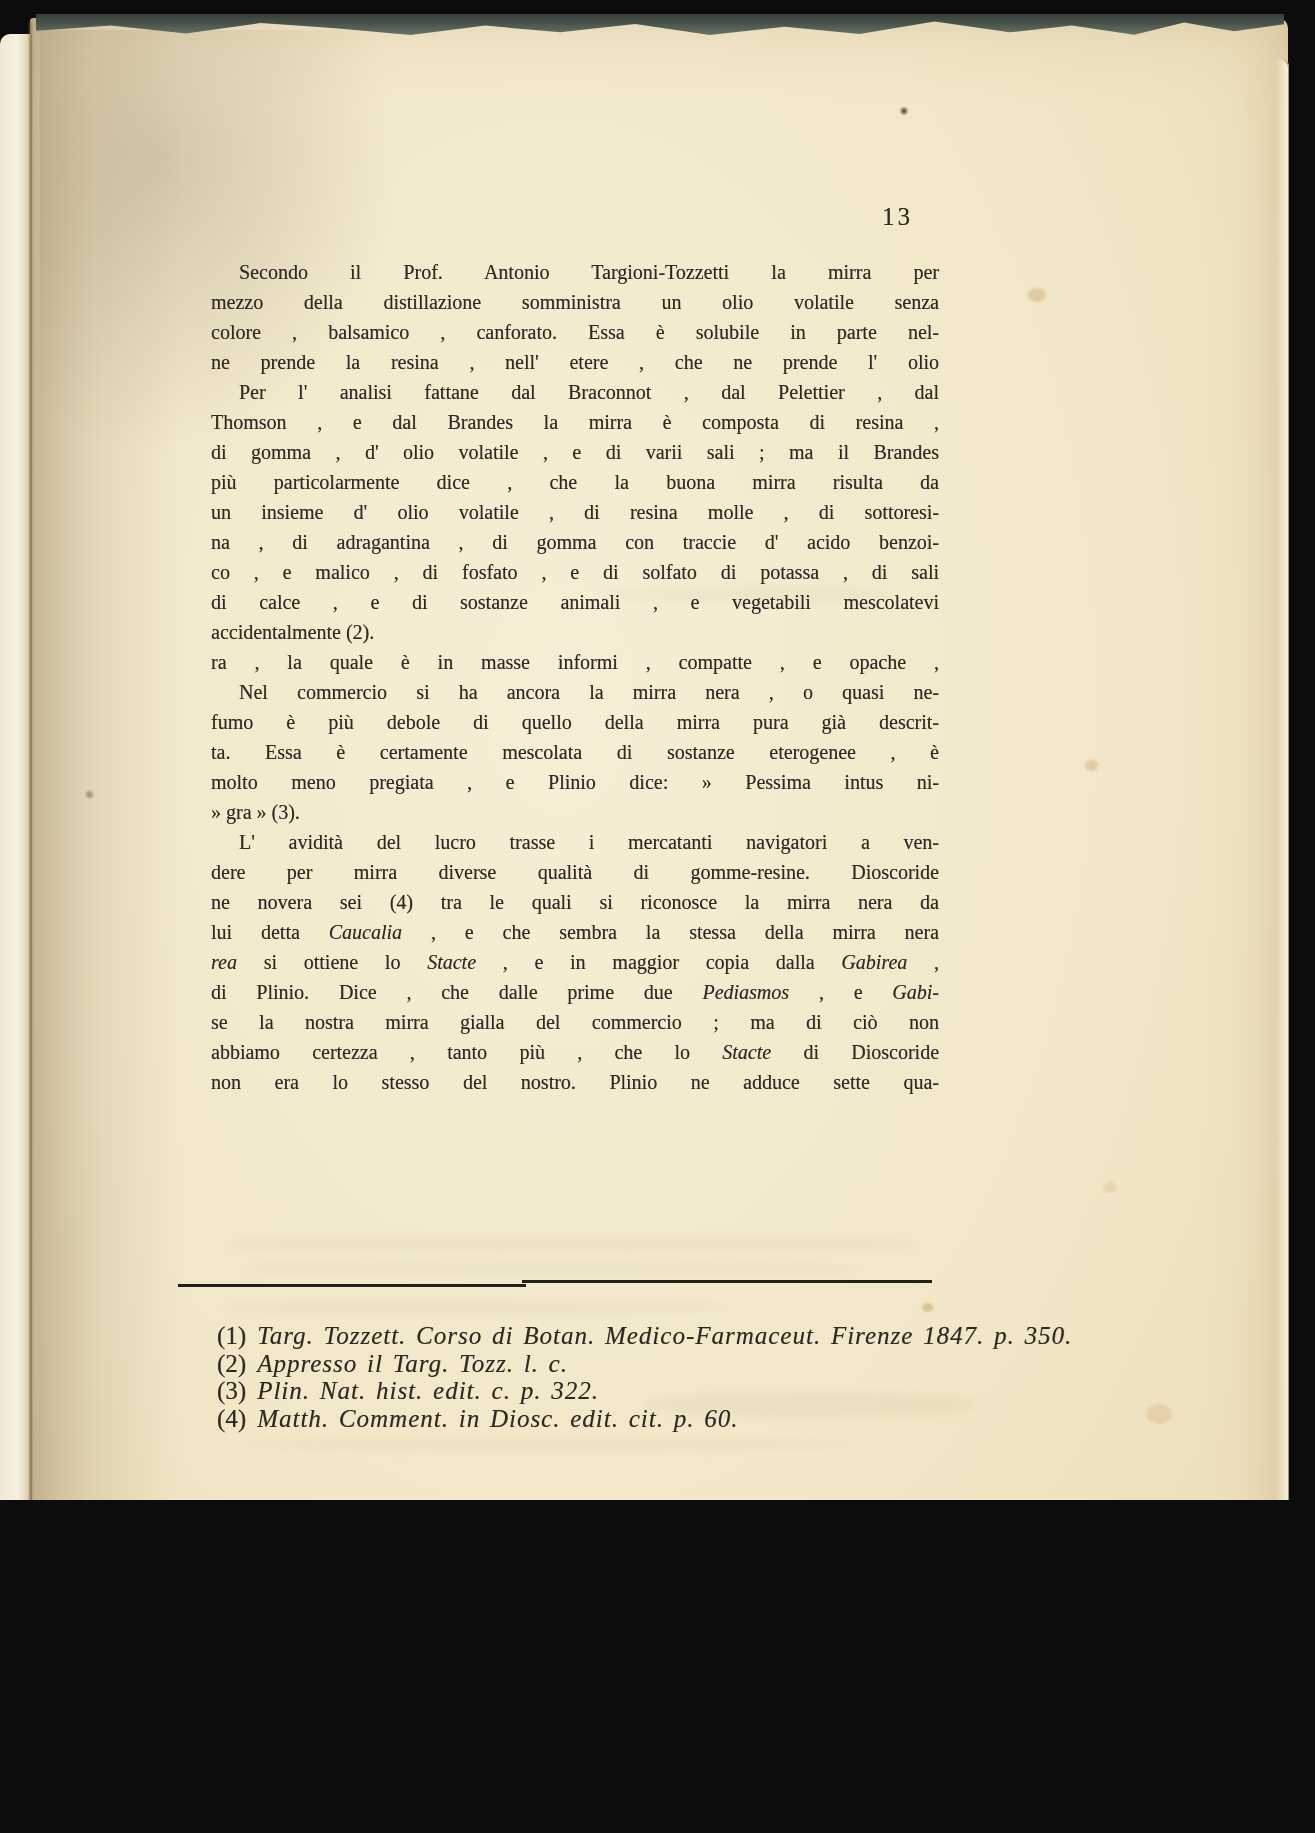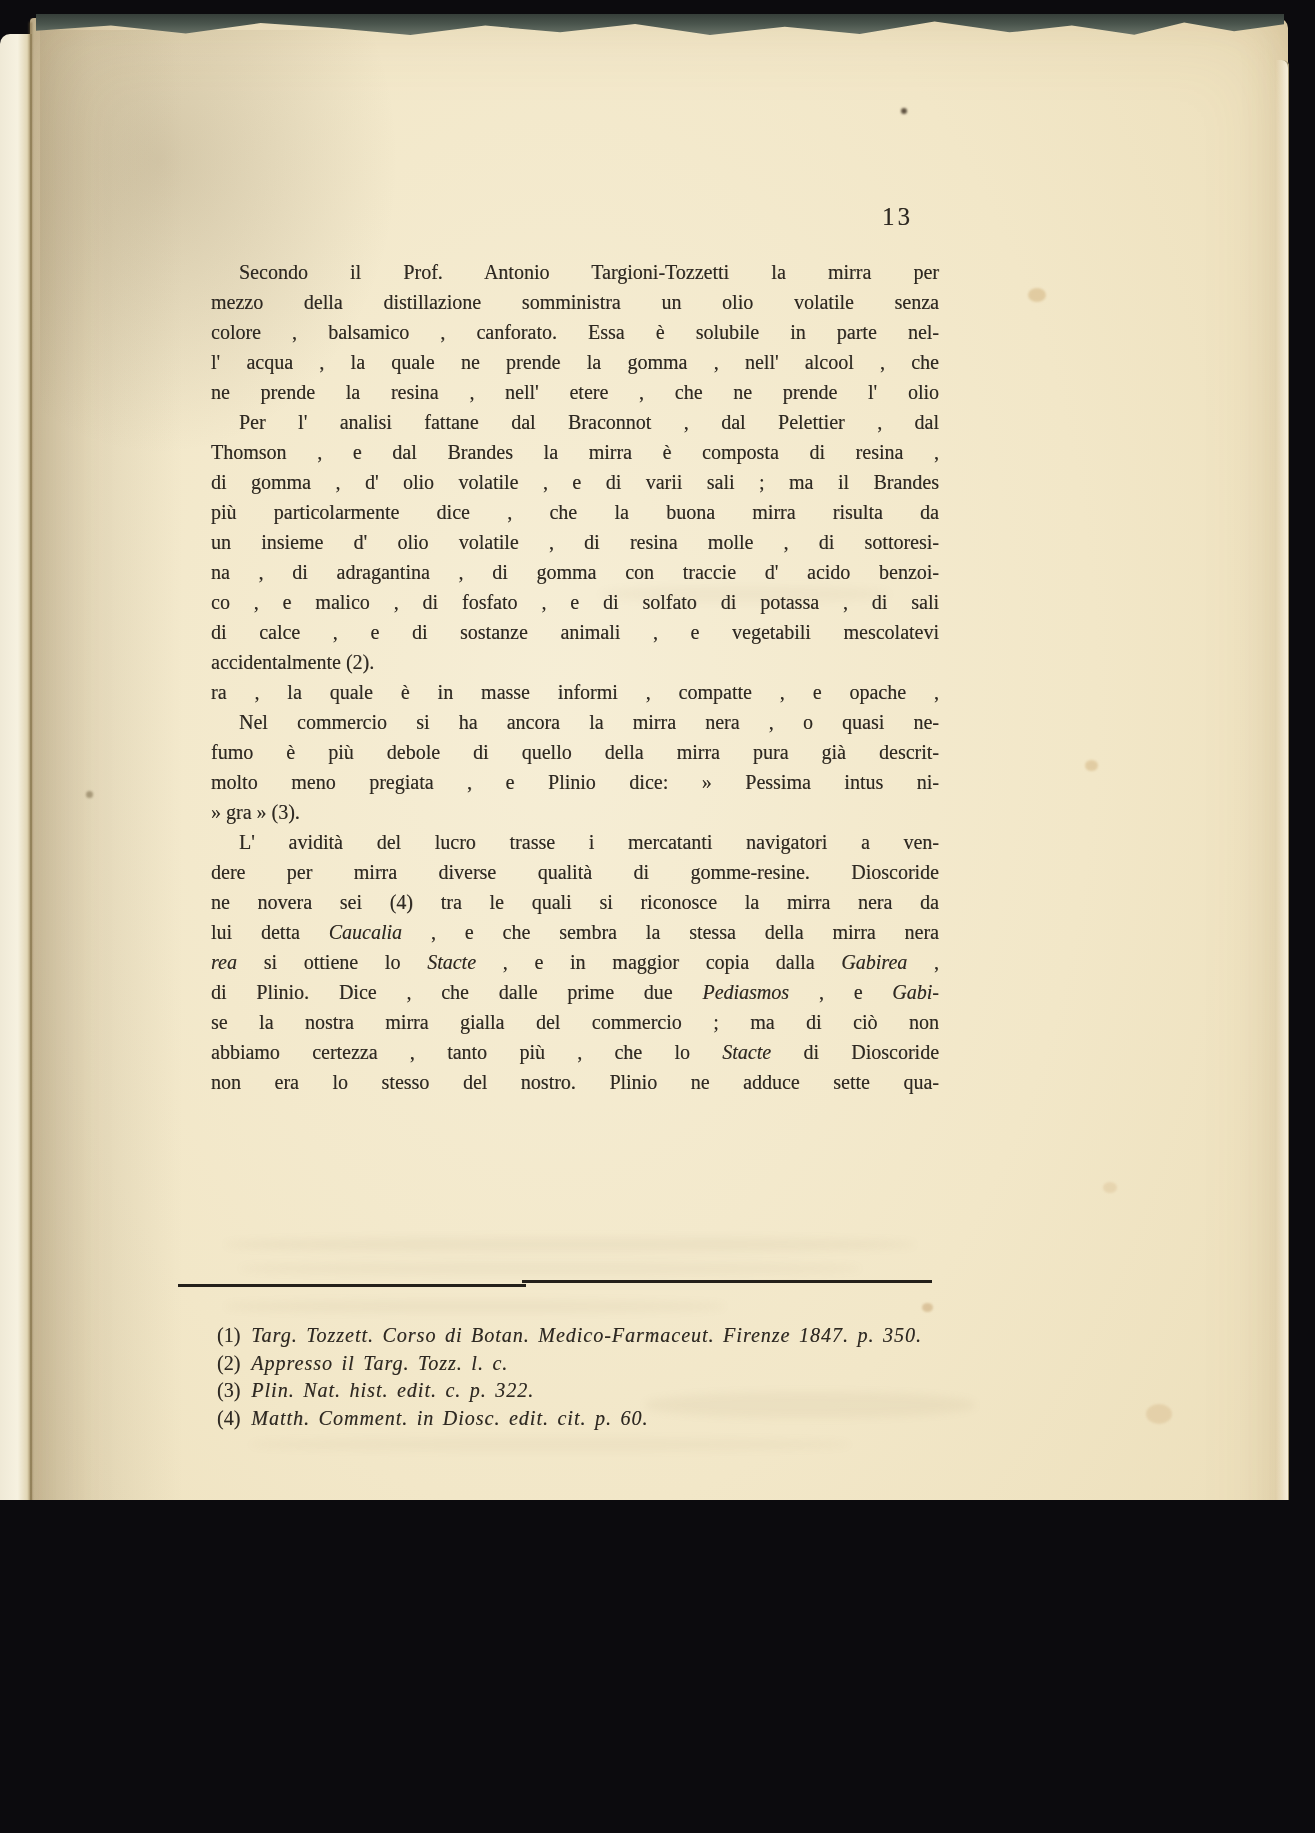--- a/index.html
+++ b/index.html
@@ -50,21 +50,21 @@
     color:#2e2922;text-shadow:.3px .3px .5px rgba(46,41,34,.45);}
   .line{text-align:justify;text-align-last:justify;}
   .line.first{text-indent:28px;}
   .line.end{text-align-last:left;}
   .line em{font-style:italic;}
 
   .sep{position:absolute;height:3px;background:#24201a;}
   .sep-left{left:178px;top:1284px;width:348px;}
   .sep-right{left:522px;top:1280px;width:410px;}
 
-  .footnotes{position:absolute;left:211px;top:1322px;width:740px;font-size:20px;line-height:27.5px;
+  .footnotes{position:absolute;left:211px;top:1322px;width:740px;font-size:25px;line-height:27.5px;
     color:#2e2922;text-shadow:.3px .3px .4px rgba(46,41,34,.45);}
   .fn{padding-left:6px;white-space:nowrap;}
   .fnmark{font-style:normal;margin-right:11px;}
   .fntext{font-style:italic;letter-spacing:1px;word-spacing:2.5px;}
 </style>
 </head>
 <body>
 
 <div class="canvas">
 
@@ -92,34 +92,34 @@
   <div class="spot" style="left:86px;top:791px;width:7px;height:7px;background:#6d5c3c;opacity:.5;"></div>
   <div class="spot" style="left:1103px;top:1182px;width:14px;height:11px;background:#d2b180;opacity:.30;"></div>
   <div class="spot" style="left:236px;top:1647px;width:13px;height:11px;background:#d2b180;opacity:.30;"></div>
   <div class="spot" style="left:436px;top:1741px;width:10px;height:8px;background:#cfae7c;opacity:.30;"></div>
 
   <div class="pageno">13</div>
   <div class="body-text">
       <div class="line first"><span>Secondo il Prof. Antonio Targioni-Tozzetti la mirra per</span></div>
       <div class="line"><span>mezzo della distillazione somministra un olio volatile senza</span></div>
       <div class="line"><span>colore , balsamico , canforato. Essa è solubile in parte nel-</span></div>
-      <div class="line"><span>l' acqua , la quale ne prende la gomma , nell' alcool , che</span></div>
       <div class="line"><span>ne prende la resina , nell' etere , che ne prende l' olio</span></div>
       <div class="line first"><span>Per l' analisi fattane dal Braconnot , dal Pelettier , dal</span></div>
       <div class="line"><span>Thomson , e dal Brandes la mirra è composta di resina ,</span></div>
       <div class="line"><span>di gomma , d' olio volatile , e di varii sali ; ma il Brandes</span></div>
       <div class="line"><span>più particolarmente dice , che la buona mirra risulta da</span></div>
       <div class="line"><span>un insieme d' olio volatile , di resina molle , di sottoresi-</span></div>
       <div class="line"><span>na , di adragantina , di gomma con traccie d' acido benzoi-</span></div>
       <div class="line"><span>co , e malico , di fosfato , e di solfato di potassa , di sali</span></div>
       <div class="line"><span>di calce , e di sostanze animali , e vegetabili mescolatevi</span></div>
       <div class="line end"><span>accidentalmente (2).</span></div>
       <div class="line"><span>ra , la quale è in masse informi , compatte , e opache ,</span></div>
       <div class="line first"><span>Nel commercio si ha ancora la mirra nera , o quasi ne-</span></div>
       <div class="line"><span>fumo è più debole di quello della mirra pura già descrit-</span></div>
+      <div class="line"><span>ta. Essa è certamente mescolata di sostanze eterogenee , è</span></div>
       <div class="line"><span>molto meno pregiata , e Plinio dice: » Pessima intus ni-</span></div>
       <div class="line end"><span>» gra » (3).</span></div>
       <div class="line first"><span>L' avidità del lucro trasse i mercatanti navigatori a ven-</span></div>
       <div class="line"><span>dere per mirra diverse qualità di gomme-resine. Dioscoride</span></div>
       <div class="line"><span>ne novera sei (4) tra le quali si riconosce la mirra nera da</span></div>
       <div class="line"><span>lui detta </span><em>Caucalia</em><span> , e che sembra la stessa della mirra nera</span></div>
       <div class="line"><em>rea</em><span> si ottiene lo </span><em>Stacte</em><span> , e in maggior copia dalla </span><em>Gabirea</em><span> ,</span></div>
       <div class="line"><span>di Plinio. Dice , che dalle prime due </span><em>Pediasmos</em><span> , e </span><em>Gabi-</em></div>
       <div class="line"><span>se la nostra mirra gialla del commercio ; ma di ciò non</span></div>
       <div class="line"><span>abbiamo certezza , tanto più , che lo </span><em>Stacte</em><span> di Dioscoride</span></div>

